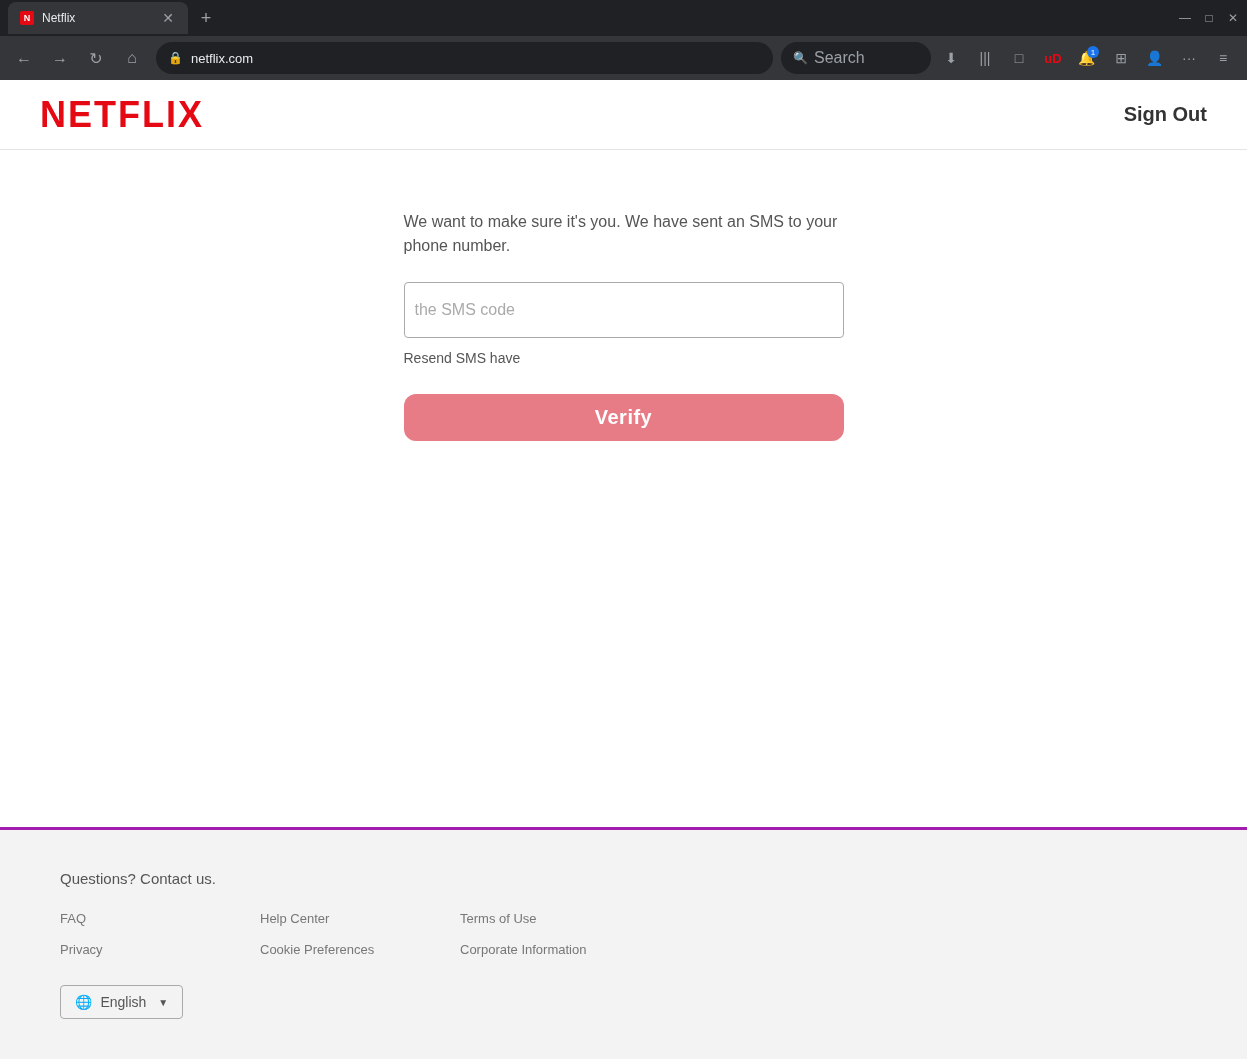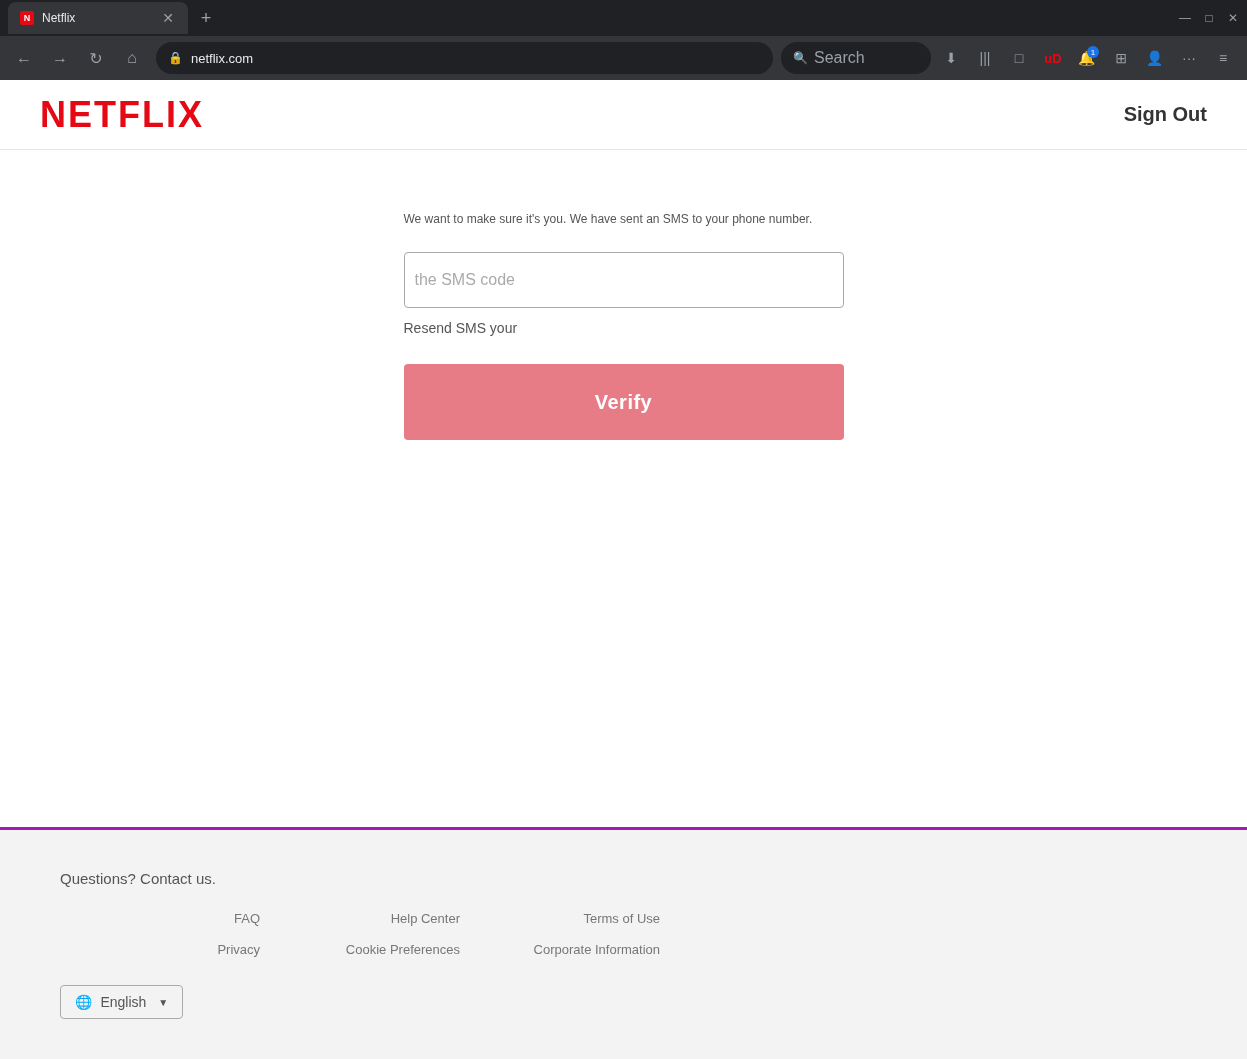--- a/index.html
+++ b/index.html
@@ -215,21 +215,21 @@
       max-width: 440px;
       width: 100%;
     }
     .form-heading {
       font-size: 22px;
       font-weight: 700;
       color: #333;
       margin-bottom: 16px;
     }
     .form-description {
-      font-size: 12px;
+      font-size: 16px;
       color: #555;
       margin-bottom: 24px;
       line-height: 1.5;
     }
     .sms-input {
       width: 100%;
       height: 56px;
       border: 1px solid #aaa;
       border-radius: 4px;
       padding: 0 10px;
@@ -242,27 +242,27 @@
     .resend-link {
       color: #555;
       font-size: 14px;
       cursor: pointer;
       text-decoration: none;
       display: block;
       margin-bottom: 28px;
     }
     .verify-btn {
       width: 100%;
-      height: 76px;
+      height: 47px;
       background: #e87c86;
       color: white;
       font-size: 20px;
       font-weight: 700;
       border: none;
-      border-radius: 4px;
+      border-radius: 12px;
       cursor: pointer;
       letter-spacing: 0.5px;
     }
 
     
     .footer {
       background: #f3f3f3;
       padding: 40px 60px;
       border-top: 3px solid #a21caf;
     }
@@ -270,21 +270,20 @@
       font-size: 15px;
       color: #555;
       margin-bottom: 24px;
     }
     .footer-links {
       display: grid;
       grid-template-columns: repeat(3, 1fr);
       gap: 16px 0;
       margin-bottom: 28px;
       max-width: 600px;
-      text-align: right;
     }
     .footer-link {
       color: #777;
       font-size: 13px;
       cursor: pointer;
       text-decoration: none;
     }
     .language-selector {
       display: flex;
       align-items: center;
@@ -359,21 +358,21 @@
 
   <div class="netflix-header">
     <div class="netflix-logo">NETFLIX</div>
     <button class="sign-out-btn">Sign Out</button>
   </div>
 
   <div class="main-content">
     <div class="form-container">
       <p class="form-description">We want to make sure it's you. We have sent an SMS to your phone number.</p>
       <input class="sms-input" type="text" placeholder="the SMS code" style="">
-      <a class="resend-link">Resend SMS your</a>
+      <a class="resend-link">Resend SMS have</a>
       <button class="verify-btn">Verify</button>
     </div>
   </div>
 
   <div class="footer">
     <p class="footer-contact">Questions? Contact us.</p>
     <div class="footer-links">
       <a class="footer-link">FAQ</a>
       <a class="footer-link">Help Center</a>
       <a class="footer-link">Terms of Use</a>

